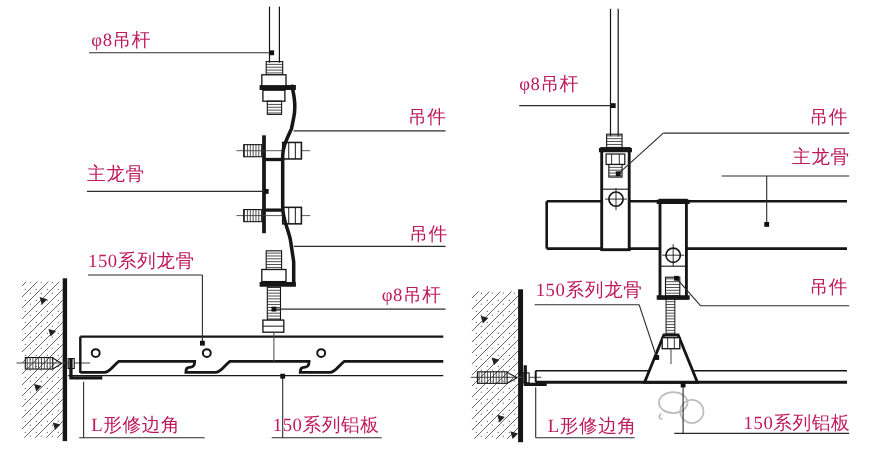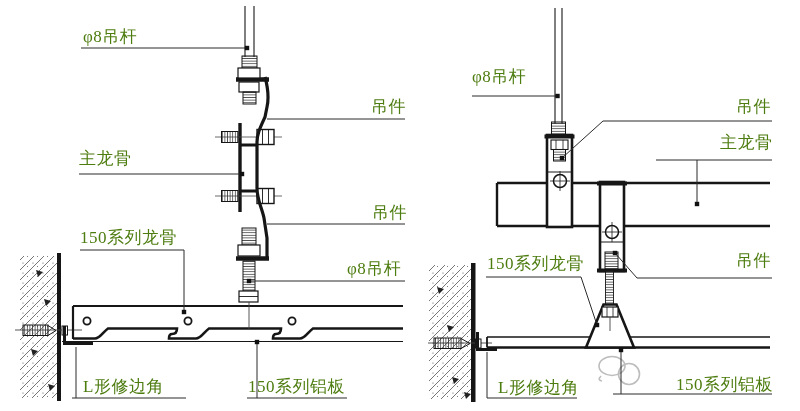--- a/index.html
+++ b/index.html
@@ -2,21 +2,21 @@
 <html><head>
 <meta charset="utf-8">
 <style>
   html,body{margin:0;padding:0;background:#fff;}
   .stage{
     position:relative;width:800px;height:411px;background:#fff;overflow:hidden;
     font-family:"Liberation Serif","DejaVu Serif",serif;
   }
   .stage svg{position:absolute;left:0;top:0;}
   .lbl{
-    position:absolute;font-size:17px;line-height:20px;color:#4d7c0f;
+    position:absolute;font-size:17px;line-height:20px;color:#be185d;
     white-space:nowrap;letter-spacing:.5px;
   }
   .watermark-text{
     position:absolute;font-size:21px;line-height:24px;color:#b3b3b3;
     white-space:nowrap;letter-spacing:1.5px;
   }
 </style>
 </head>
 <body>
 

